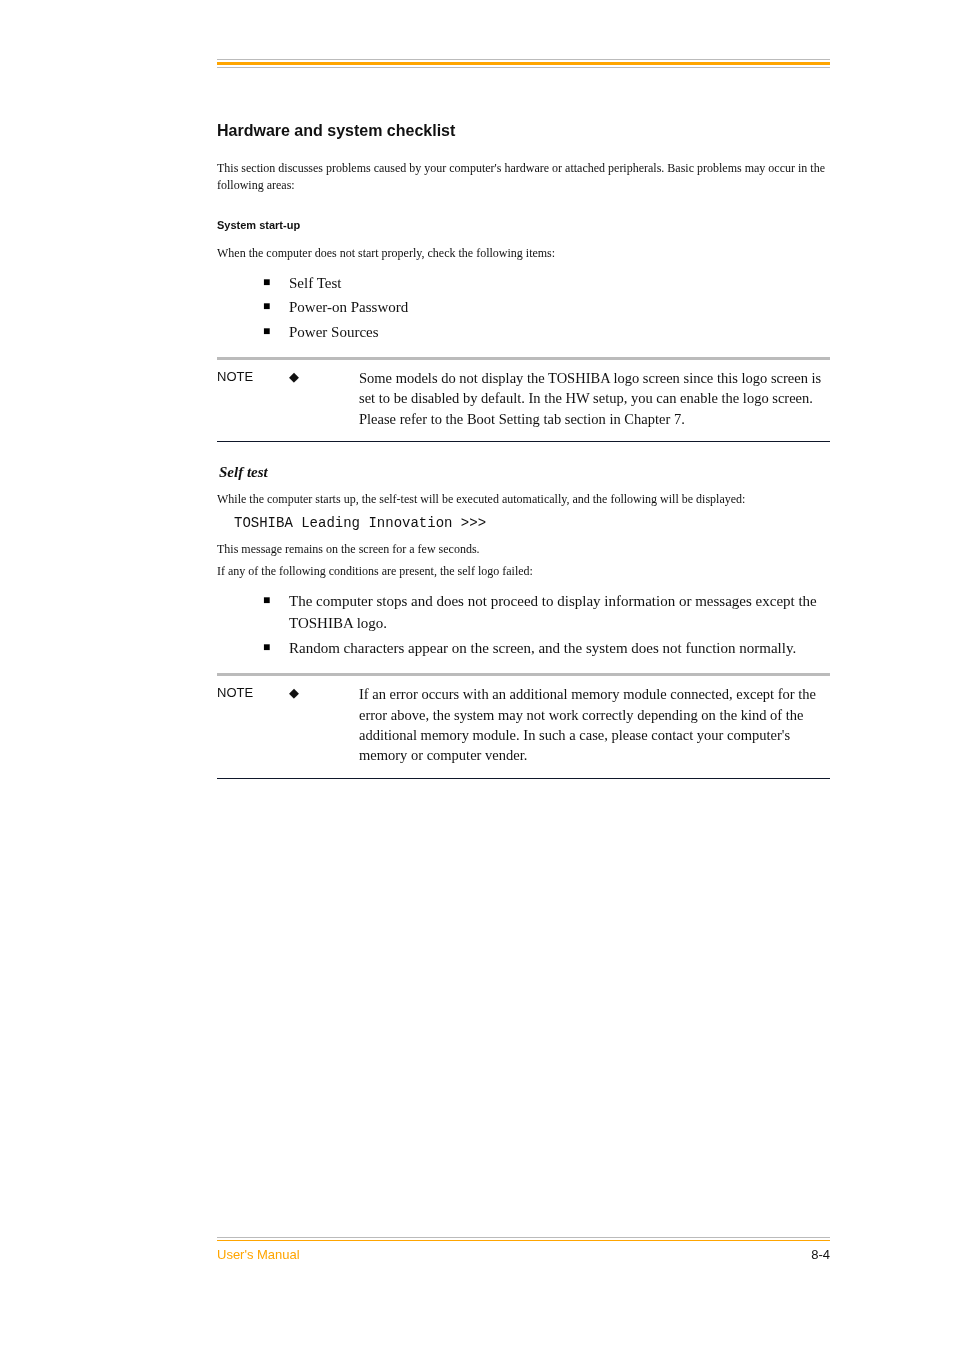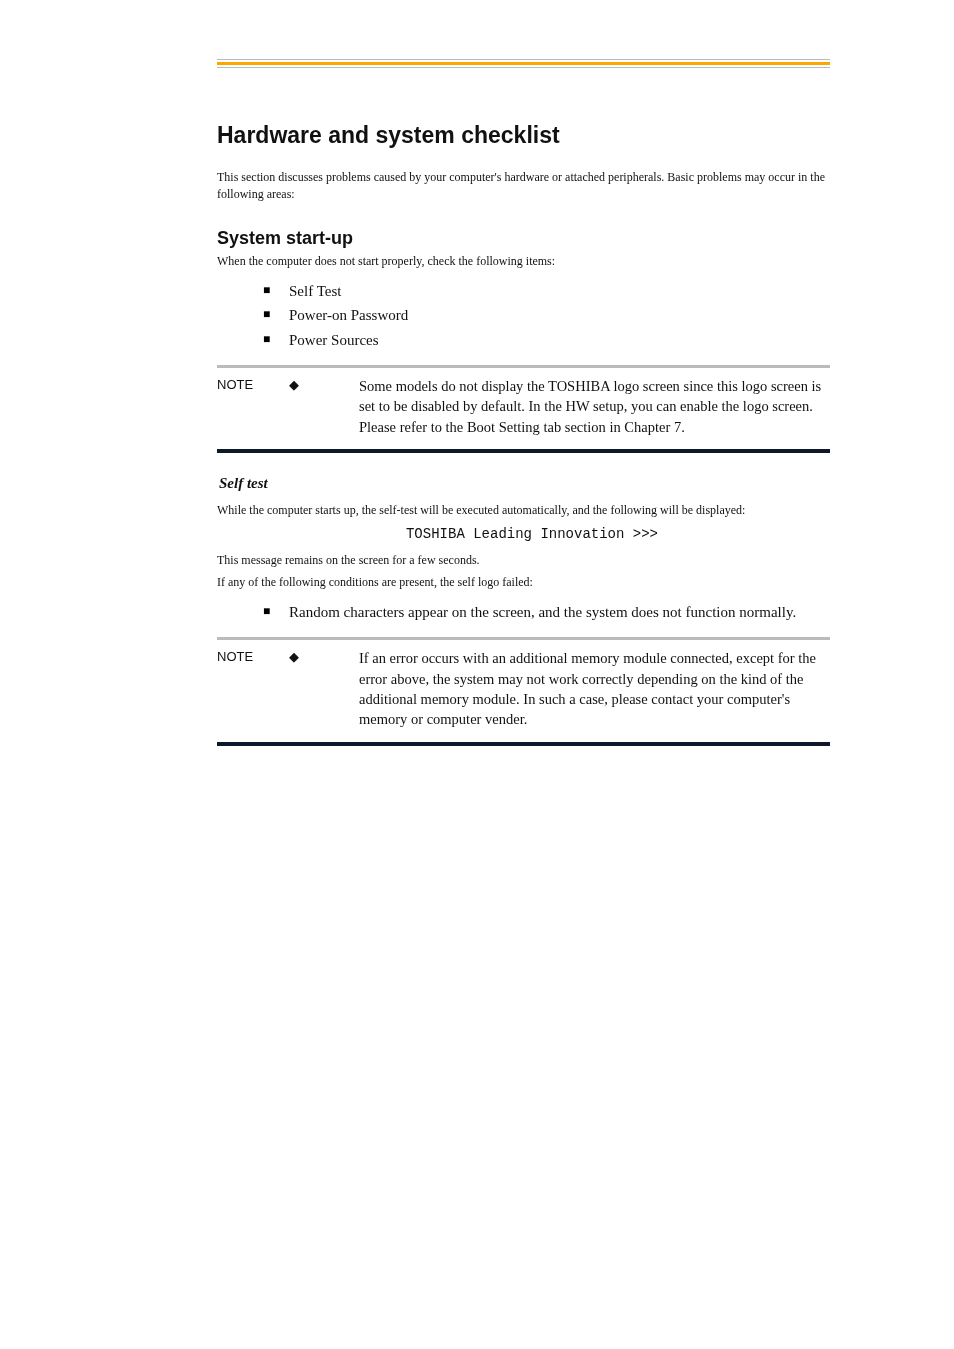--- a/index.html
+++ b/index.html
@@ -33,31 +33,31 @@
     display: flex;
     justify-content: space-between;
   }
   .footer .pnum {
     color: #111;
   }
 
   .content { padding-top: 36px; }
 
   h2.section {
-    font-size: 23px;
+    font-size: 16px;
     font-weight: bold;
     margin-top: 18px;
     margin-bottom: 20px;
     font-family: Arial, sans-serif;
   }
   h3.sub1 {
-    font-size: 18px;
+    font-size: 11px;
     font-weight: bold;
     margin-top: 26px;
-    margin-bottom: 4px;
+    margin-bottom: 14px;
     font-family: Arial, sans-serif;
   }
   h4.sub2 {
     font-size: 15px;
     font-style: italic;
     font-family: "Times New Roman", serif;
     margin-top: 22px;
     margin-bottom: 10px;
     margin-left: 2px;
   }
@@ -83,21 +83,21 @@
     content: "■";
     position: absolute;
     left: 0;
     top: 1px;
     font-size: 12px;
     color: #000;
   }
 
   .callout {
     border-top: 3px solid #bbb;
-    border-bottom: 4px solid #0f172a;
+    border-bottom: 1px solid #0f172a;
     padding: 8px 0 12px 0;
     margin: 10px 0 22px 0;
   }
   .callout-inner {
     display: flex;
   }
   .callout-label {
     width: 72px;
     flex: 0 0 72px;
     font-family: Arial, sans-serif;
@@ -151,30 +151,41 @@
     <div class="callout">
       <div class="callout-inner">
         <div class="callout-label">NOTE</div>
         <div class="callout-bullet">◆</div>
         <div class="callout-text">Some models do not display the TOSHIBA logo screen since this logo screen is set to be disabled by default. In the HW setup, you can enable the logo screen. Please refer to the Boot Setting tab section in Chapter 7.</div>
       </div>
     </div>
 
     <h4 class="sub2">Self test</h4>
     <p class="body">While the computer starts up, the self-test will be executed automatically, and the following will be displayed:</p>
-    <p class="body" style="margin-left:17px; font-family: 'Courier New', monospace; font-size:14px; margin-top:6px; margin-bottom:8px;text-align:center;">TOSHIBA Leading Innovation &gt;&gt;&gt;</p>
+    <p class="body" style="margin-left:17px; font-family: 'Courier New', monospace; font-size:14px; margin-top:6px; margin-bottom:8px;">TOSHIBA Leading Innovation &gt;&gt;&gt;</p>
     <p class="body">This message remains on the screen for a few seconds.</p>
     <p class="body">If any of the following conditions are present, the self logo failed:</p>
     <ul class="bullets">
+      <li>The computer stops and does not proceed to display information or messages except the TOSHIBA logo.</li>
       <li>Random characters appear on the screen, and the system does not function normally.</li>
     </ul>
 
     <div class="callout">
       <div class="callout-inner">
         <div class="callout-label">NOTE</div>
         <div class="callout-bullet">◆</div>
         <div class="callout-text">If an error occurs with an additional memory module connected, except for the error above, the system may not work correctly depending on the kind of the additional memory module. In such a case, please contact your computer's memory or computer vender.</div>
       </div>
     </div>
 
   </div>
 
+  <div class="footer-block">
+    <div>
+      <div class="footer-rule-top"></div>
+      <div class="footer-rule-mid"></div>
+    </div>
+    <div class="footer">
+      <span>User's Manual</span>
+      <span class="pnum">8-4</span>
+    </div>
+  </div>
 </div>
 
 </body></html>

